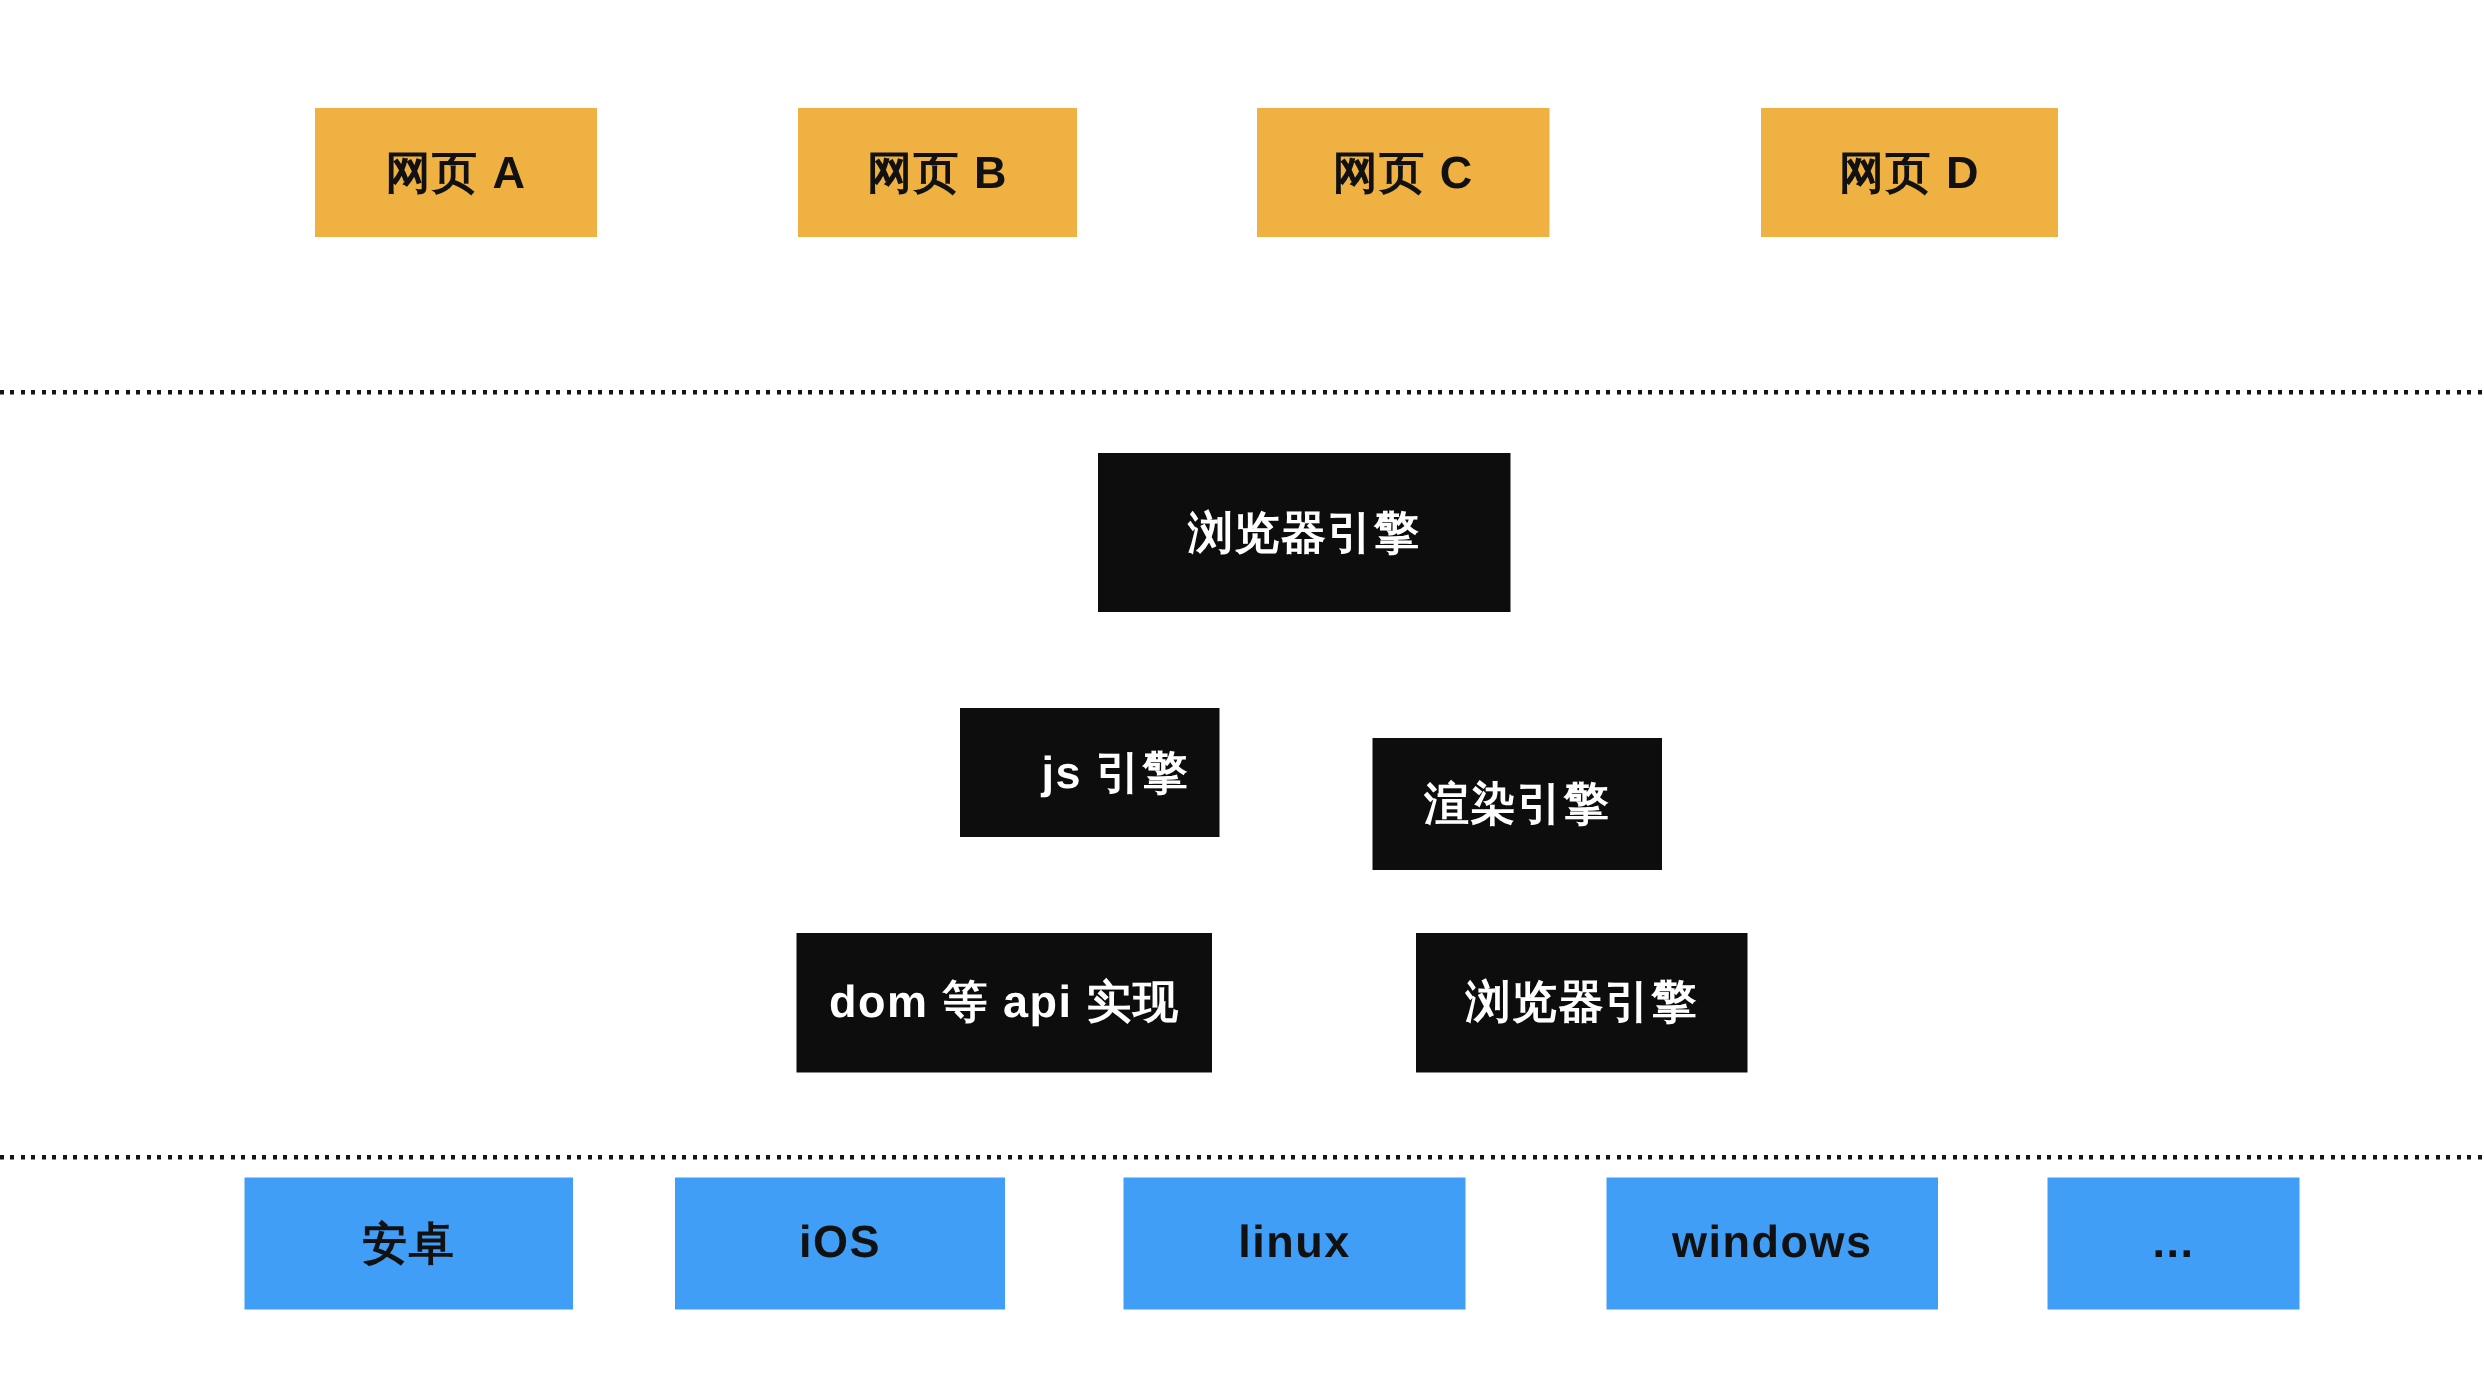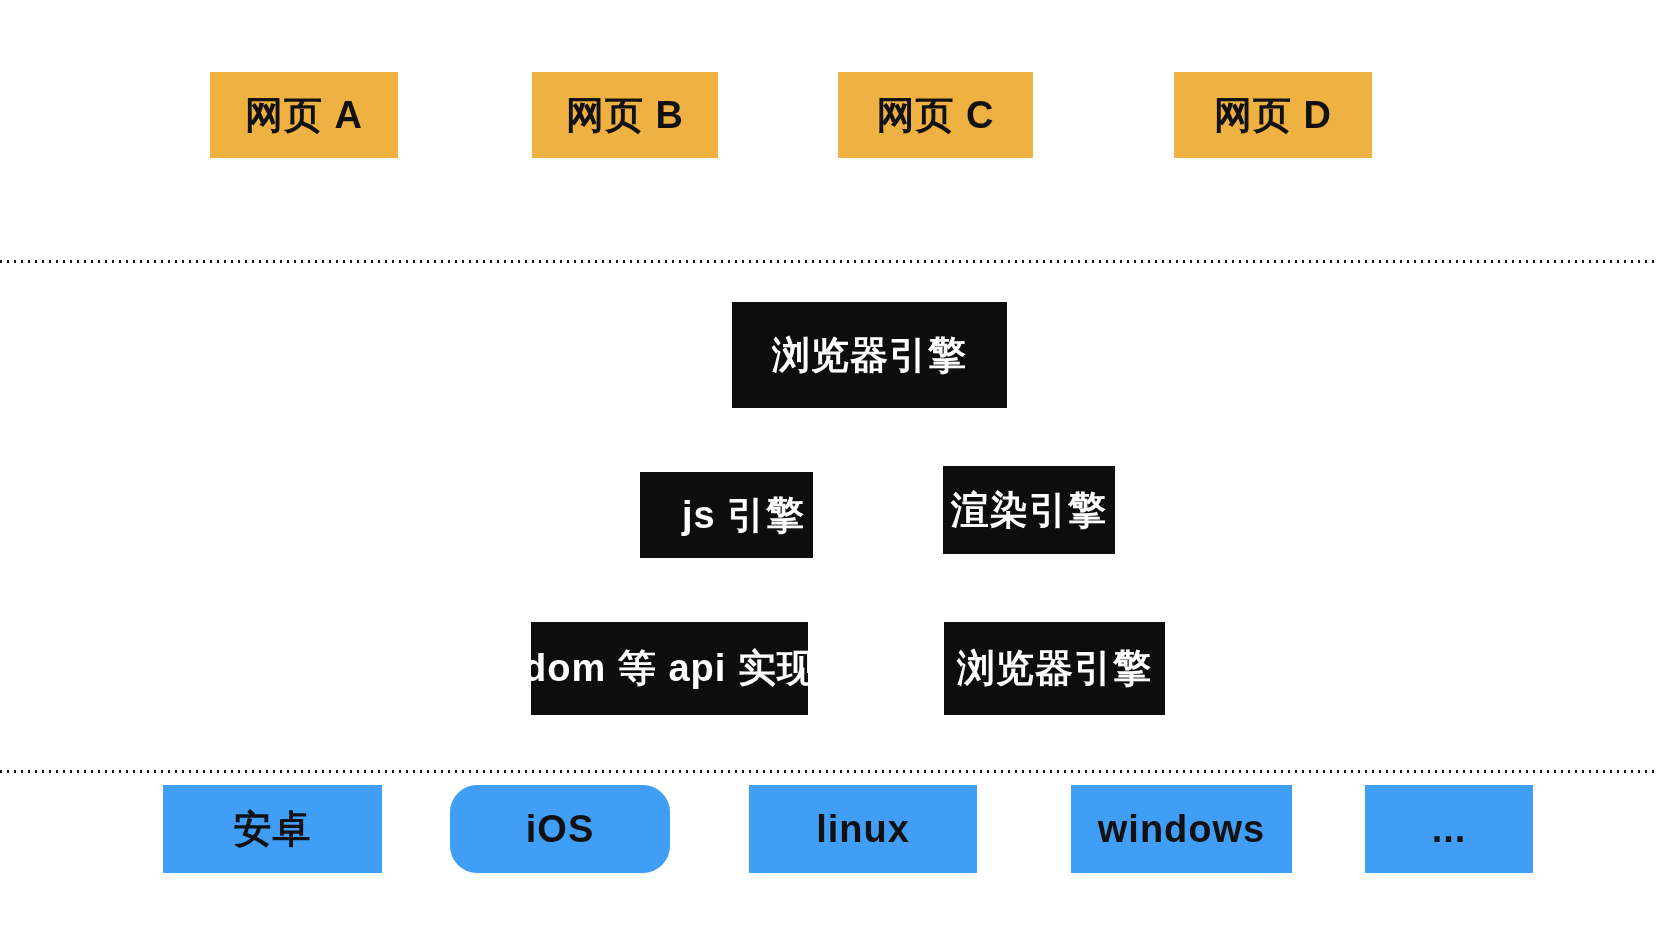--- a/index.html
+++ b/index.html
@@ -13,21 +13,21 @@
     height: 926px;
     background: #ffffff;
     overflow: hidden;
   }
   .box {
     position: absolute;
     display: flex;
     align-items: center;
     justify-content: center;
     font-weight: bold;
-    font-size: 38px;
+    font-size: 30px;
     letter-spacing: 1px;
     white-space: nowrap;
   }
   .page-box {
     background: #EFB142;
     color: #111111;
     top: 72px;
     height: 86px;
   }
   .engine-box {
@@ -52,27 +52,27 @@
   #page-a   { left: 210px;  width: 188px; }
   #page-b   { left: 532px;  width: 186px; }
   #page-c   { left: 838px;  width: 195px; }
   #page-d   { left: 1174px; width: 198px; }
 
   #sep-top    { top: 260px; }
   #sep-bottom { top: 770px; }
 
   #browser-engine { left: 732px; top: 302px; width: 275px; height: 106px; }
   #js-engine      { left: 640px; top: 472px; width: 173px; height: 86px; padding-left: 34px; }
-  #render-engine  { left: 915px; top: 466px; width: 172px; height: 88px; margin-left: 28px; }
+  #render-engine  { left: 915px; top: 492px; width: 193px; height: 88px; }
   #dom-api-impl   { left: 531px; top: 622px; width: 277px; height: 93px; }
   #render-impl    { left: 944px; top: 622px; width: 221px; height: 93px; }
 
   .platform-box { top: 785px; height: 88px; }
   #platform-android { left: 163px;  width: 219px; }
-  #platform-ios     { left: 450px;  width: 220px; border-radius: 27px; }
+  #platform-ios     { left: 450px;  width: 220px; }
   #platform-linux   { left: 749px;  width: 228px; }
   #platform-windows { left: 1071px; width: 221px; }
   #platform-more    { left: 1365px; width: 168px; }
 
   .watermark {
     position: absolute;
     right: 8px;
     top: 882px;
     font-size: 22px;
     font-weight: normal;

